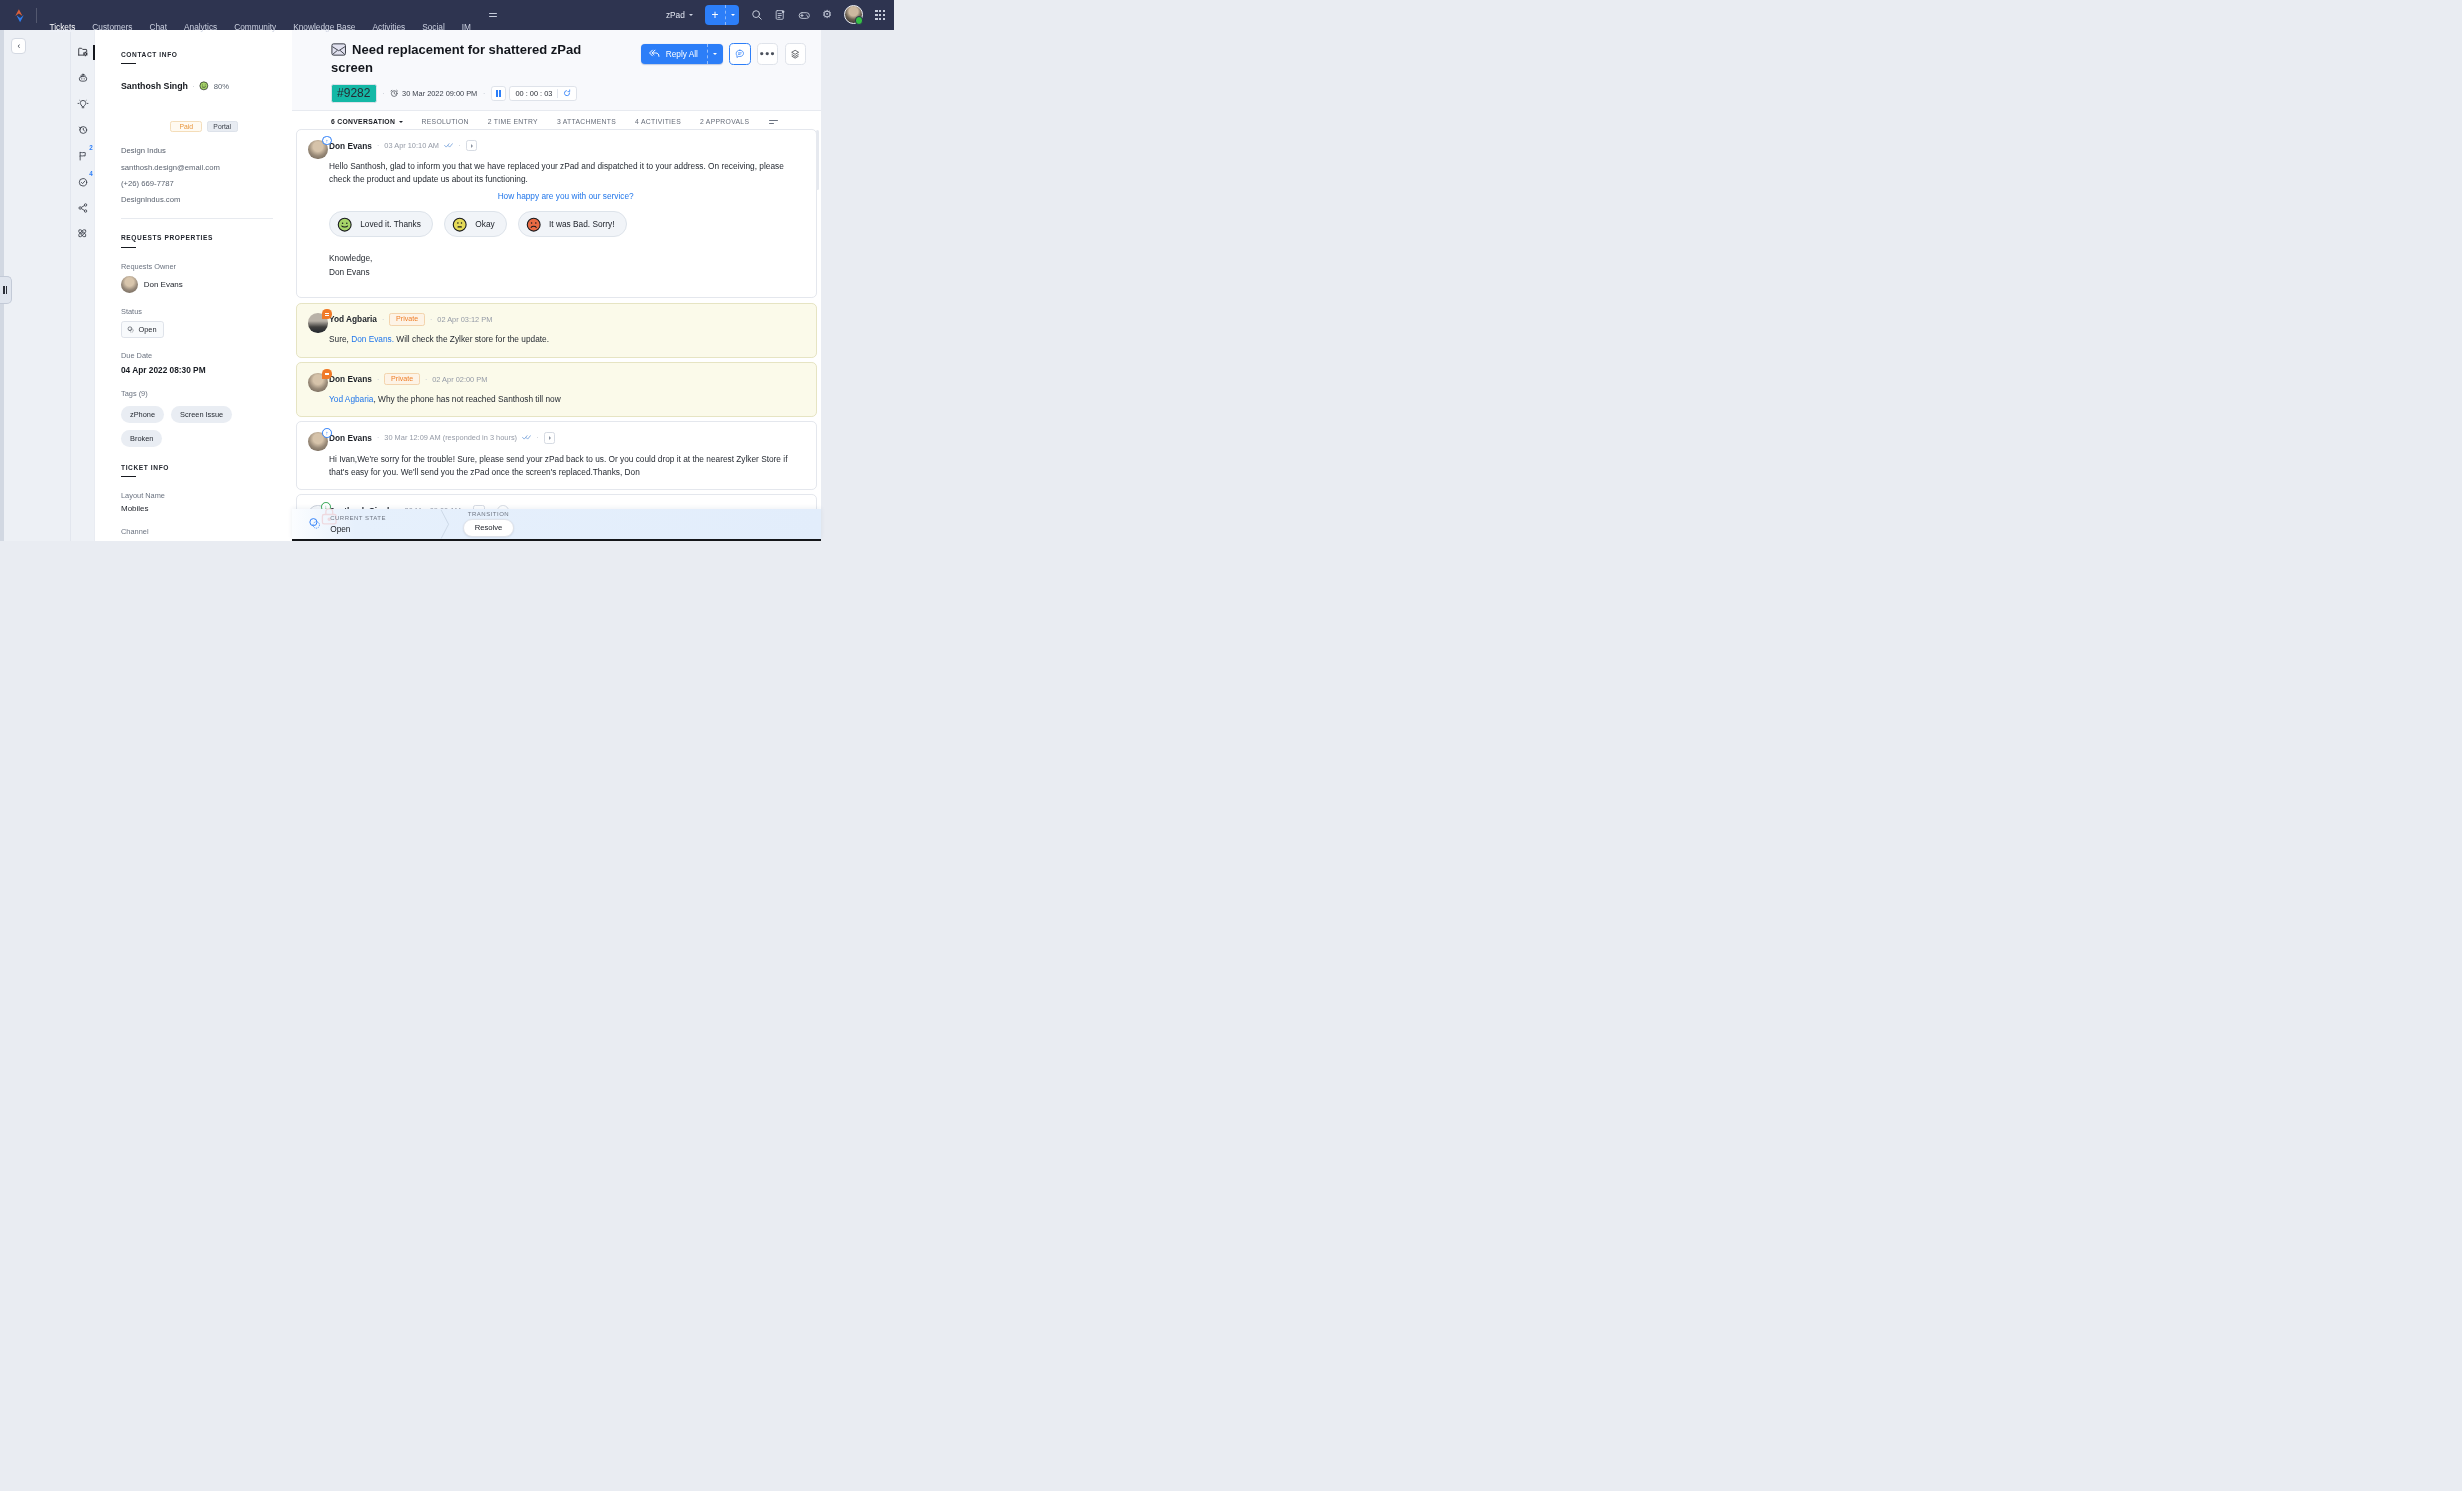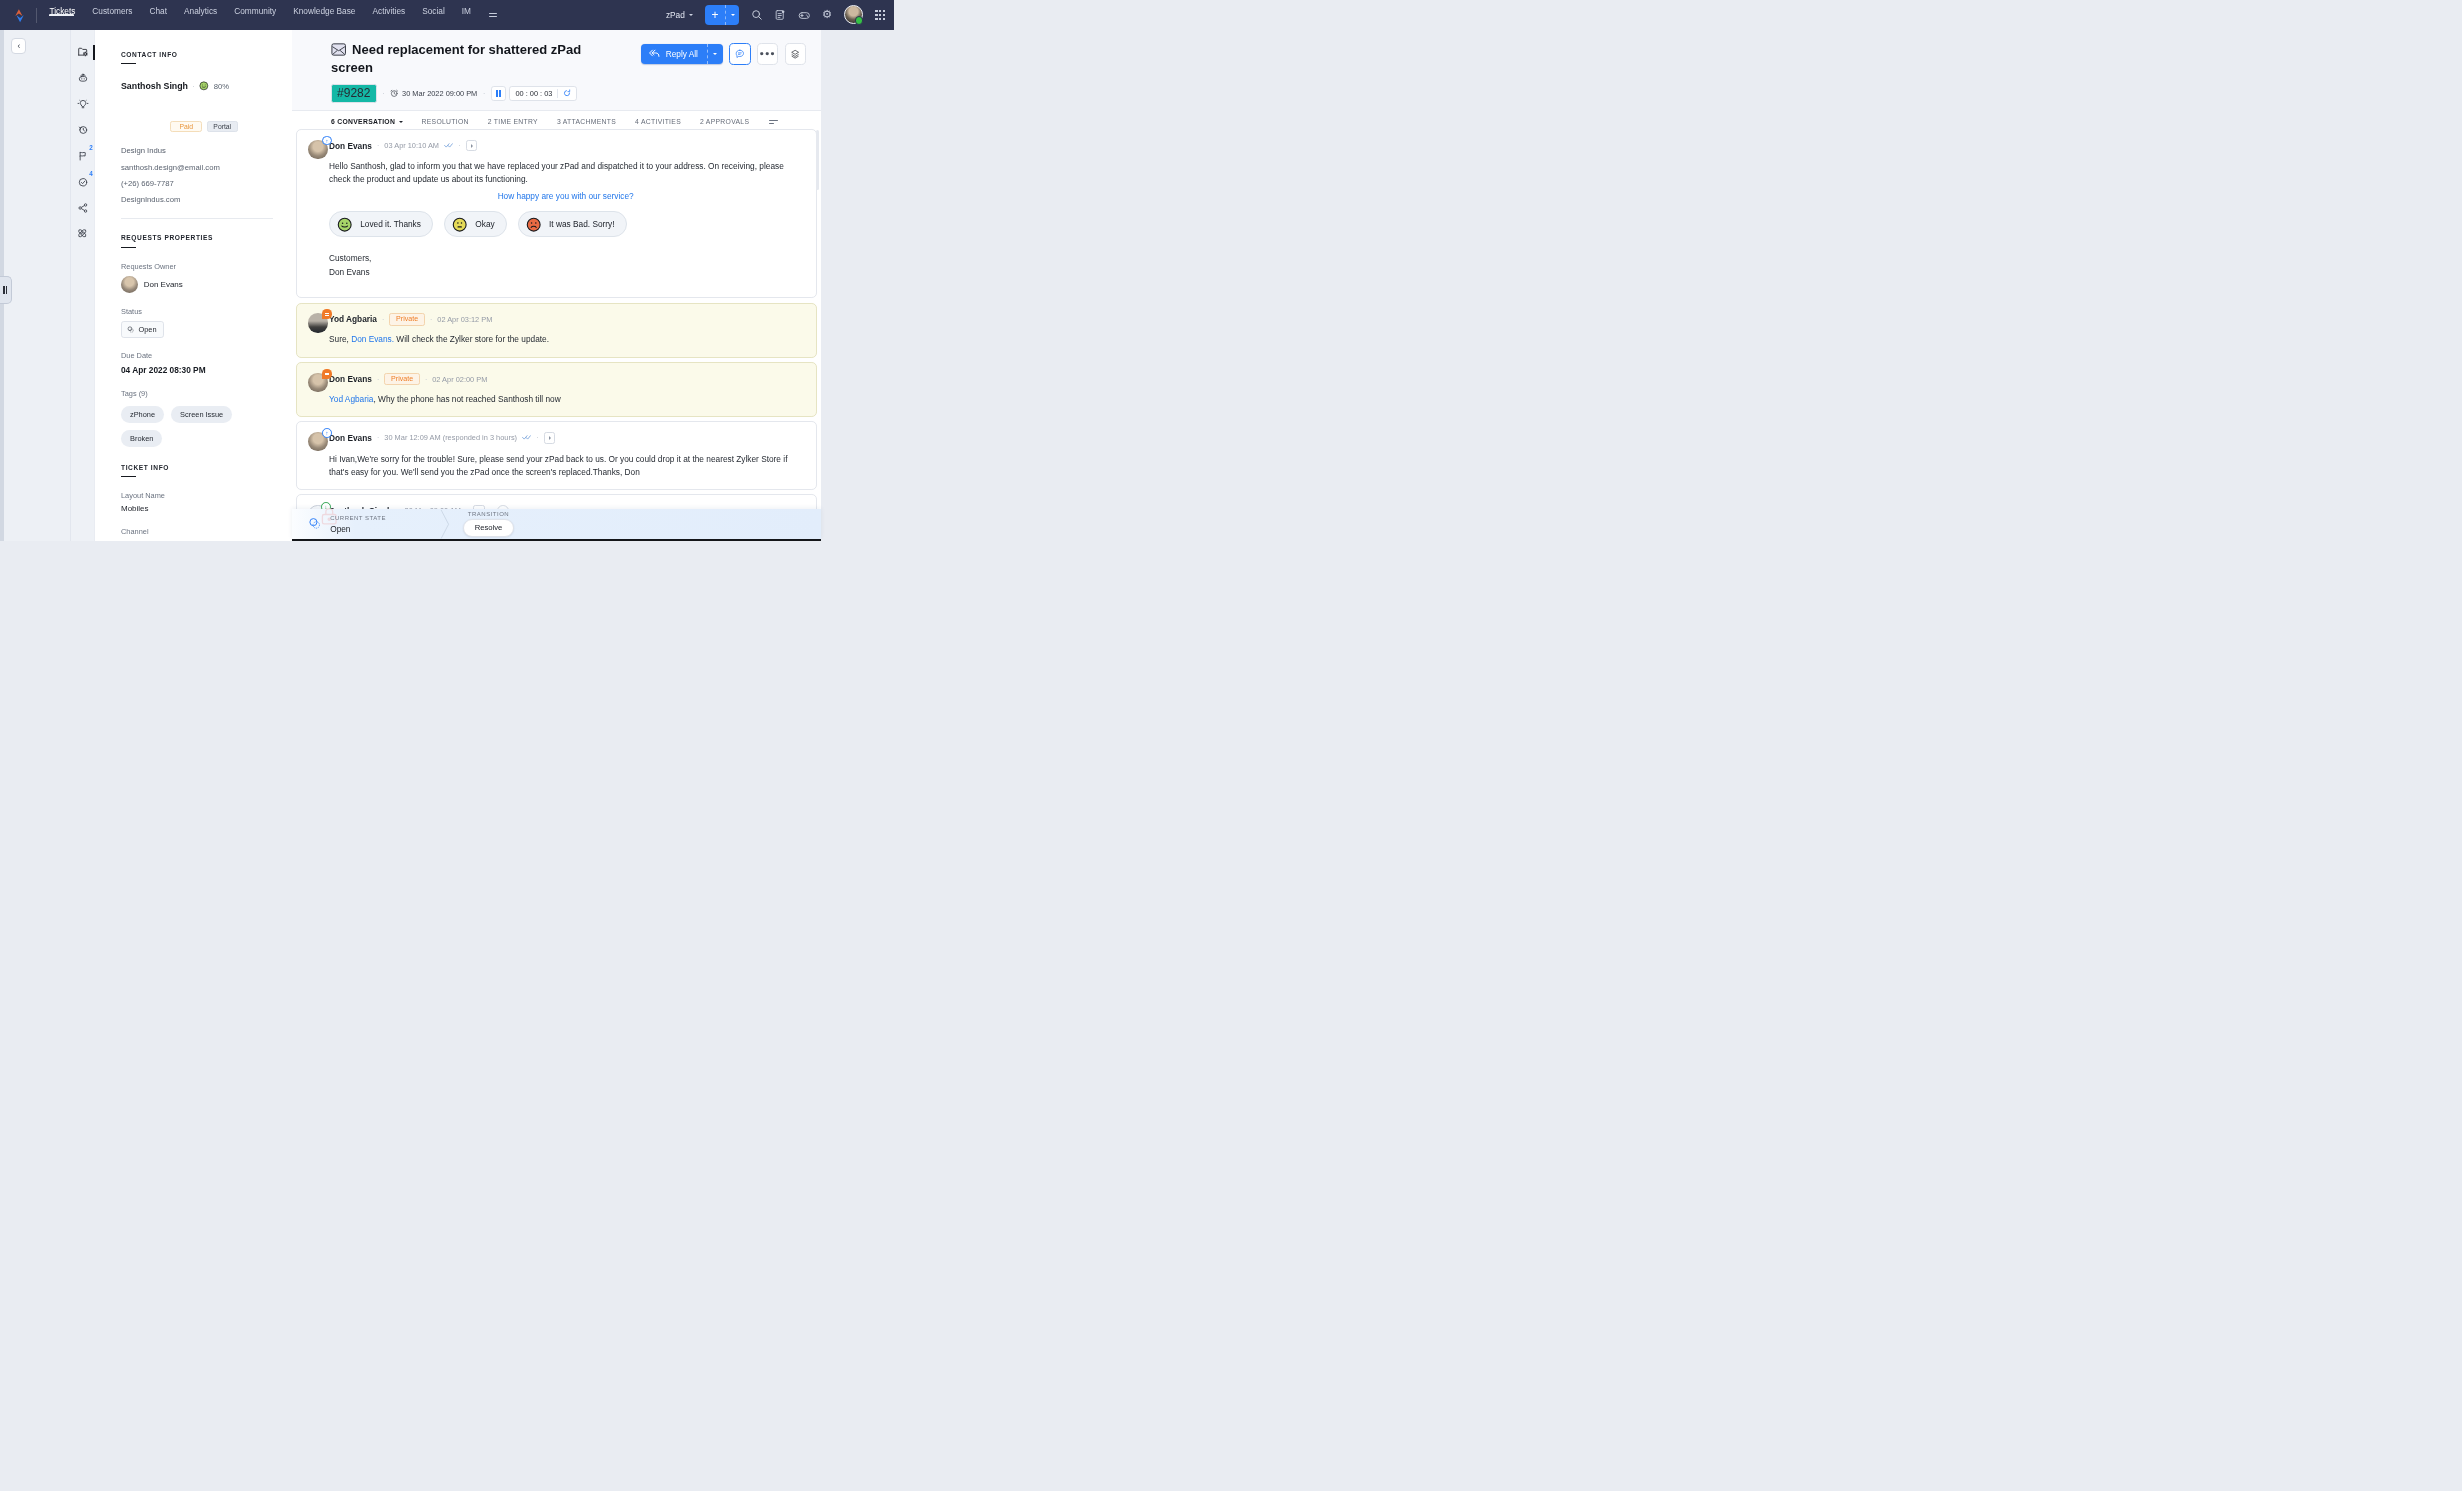--- a/index.html
+++ b/index.html
@@ -6,21 +6,21 @@
   .app{position:relative;width:894px;height:541px;overflow:hidden;
        font-family:"Liberation Sans","DejaVu Sans",sans-serif;color:#1d212a;
        -webkit-font-smoothing:antialiased;}
   svg{display:block}
 
   
   .topnav{position:absolute;left:0;top:0;right:0;height:30px;background:#2e3450;
           display:flex;align-items:center;padding:0 9px;box-sizing:border-box;z-index:50;}
   .logo{width:17px;height:17px;margin:0 8px 0 2.3px;}
   .nav-divider{width:0.6px;height:15px;background:rgba(255,255,255,.18);margin-right:12.5px;}
-  .nav-items{display:flex;align-items:flex-start;height:43px;margin-top:24px;}
+  .nav-items{display:flex;align-items:center;height:43px;margin-top:24px;}
   .nav-item{position:relative;display:flex;align-items:center;margin-right:17px;
             font-size:8.3px;color:#ccd1e0;cursor:pointer;}
   .nav-item.active{color:#fff;}
   .nav-item.active::after{content:"";position:absolute;left:0;right:1.1px;bottom:0;height:1.7px;
             background:#eef1f7;border-radius:1.1px 1.1px 0 0;}
   .nav-more{display:flex;flex-direction:column;gap:2.3px;margin-left:1.1px;cursor:pointer;}
   .nav-more i{display:block;width:7.4px;height:1.1px;background:#c7cddc;border-radius:0.6px;}
   .nav-right{margin-left:auto;display:flex;align-items:center;gap:12px;}
   .dept{display:flex;align-items:center;gap:4px;color:#e3e7f2;font-size:8.3px;cursor:pointer;}
   .caret-down{width:0;height:0;border-left:2.3px solid transparent;border-right:2.3px solid transparent;
@@ -536,21 +536,21 @@
             <svg width="15.4" height="15.4" viewBox="0 0 24 24">
               <circle cx="12" cy="12" r="10" fill="#e96a43" stroke="#17191d" stroke-width="1.7"></circle>
               <circle cx="8.7" cy="9.4" r="1.2" fill="#17191d"></circle>
                 <circle cx="15.3" cy="9.4" r="1.2" fill="#17191d"></circle>
               <path d="M8 16.2c1.3-2.2 6.7-2.2 8 0" fill="none" stroke="#17191d" stroke-width="1.6" stroke-linecap="round"></path>
             </svg>
             <span>It was Bad. Sorry!</span>
           </span>
         </div>
         <div class="sig">
-          <div>Customers,</div>
+          <div>Knowledge,</div>
           <div>Don Evans</div>
         </div>
       </div>
 
       <div class="msg-card private" style="min-height:55px;">
         <div class="msg-head">
           <span class="msg-av av-yod" style="position:absolute;left:8px;top:9.7px;">
             <span class="av-badge note">
                 <span>
                   <i></i>

